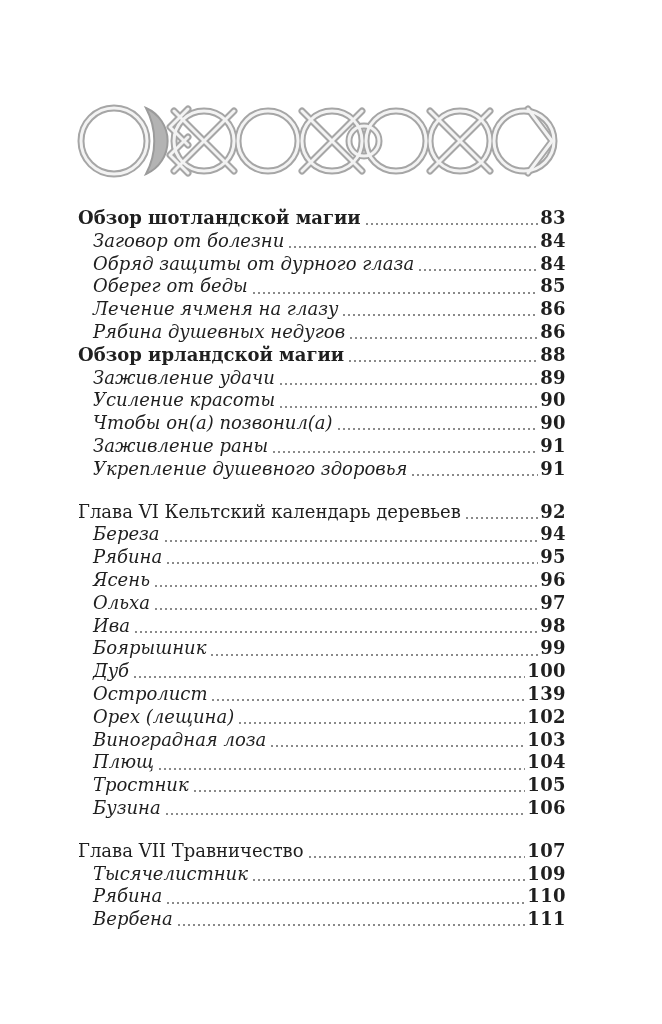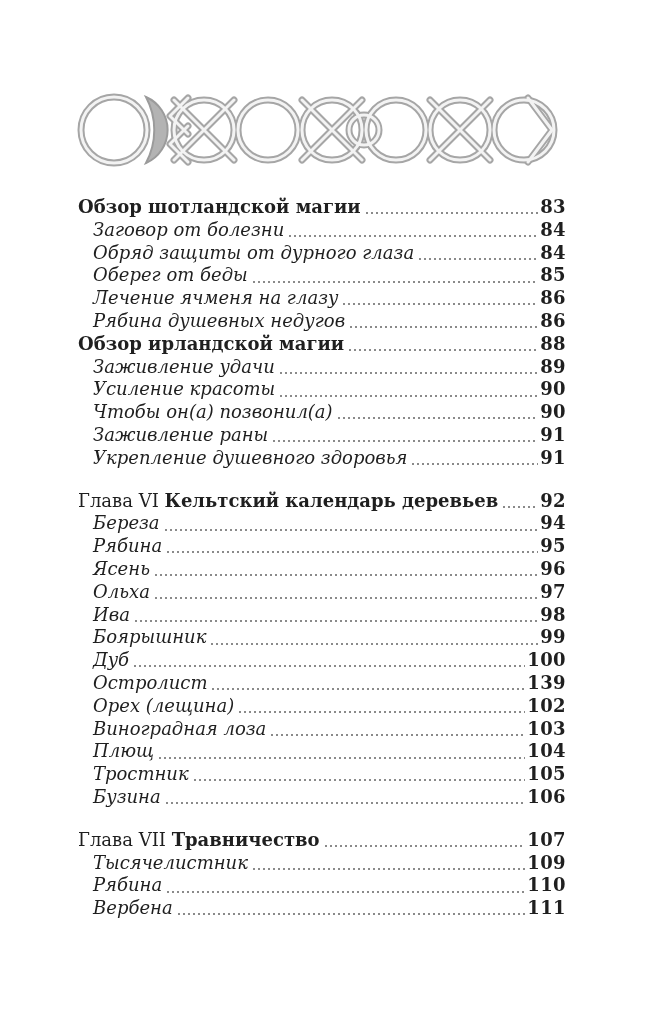--- a/index.html
+++ b/index.html
@@ -8,20 +8,21 @@
     width: 662px; height: 1024px;
     background: #ffffff;
     overflow: hidden;
   }
   .page {
     position: relative;
     width: 662px; height: 720px;
     background: var(--paper, #ffffff);
     font-family: "DejaVu Serif", "Liberation Serif", serif;
     color: var(--ink, #1f1f1f);
+    margin-top: 11px;
   }
   .ornament {
     position: absolute;
     left: 76px; top: 90px;
     width: 486px; height: 80px;
   }
   .toc {
     position: absolute;
     left: 78px; top: 196px;
     width: 488px;
@@ -32,21 +33,21 @@
     display: flex;
     align-items: baseline;
     line-height: 22.8px;
     font-size: 18px;
     white-space: nowrap;
   }
   .pfx { flex: 0 0 auto; font-weight: normal; }
   .pfx-gap { flex: 0 0 auto; width: 0.32em; }
   .lbl { flex: 0 0 auto; }
   .row.heading .lbl { font-weight: bold; }
-  .row.heading.has-prefix .lbl { font-weight: bold; }
+  .row.heading.has-prefix .lbl { font-weight: normal; }
   .row.sub { padding-left: 15px; font-style: italic; text-align: center; }
   .leader {
     flex: 1 1 12px;
     min-width: 12px;
     align-self: stretch;
     position: relative;
   }
   .leader::after {
     content: "";
     position: absolute;

